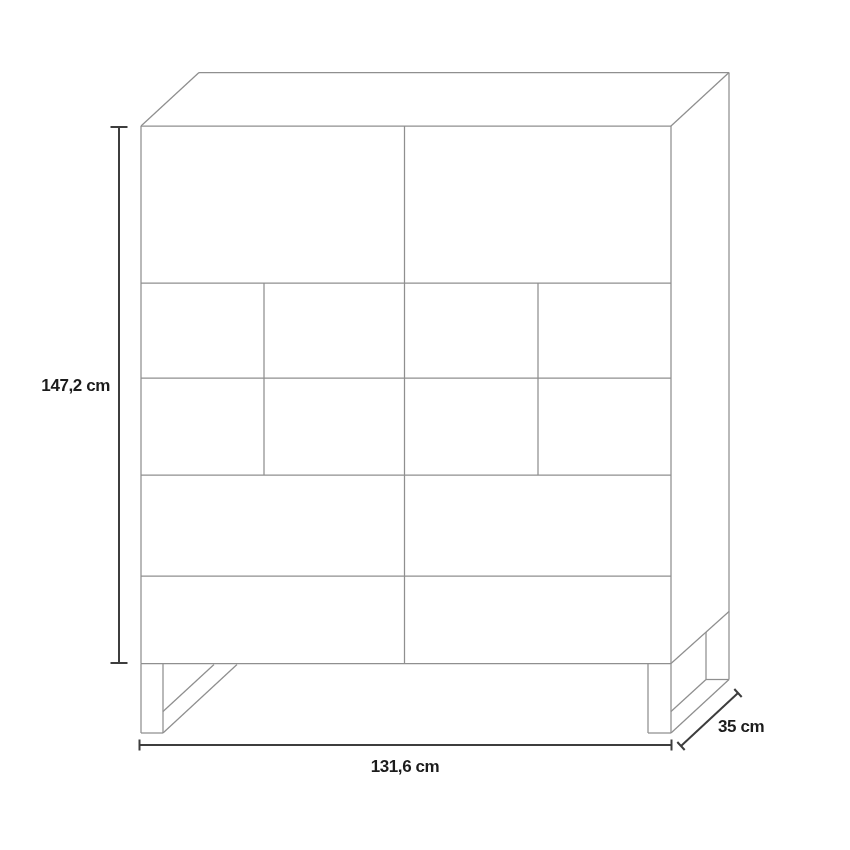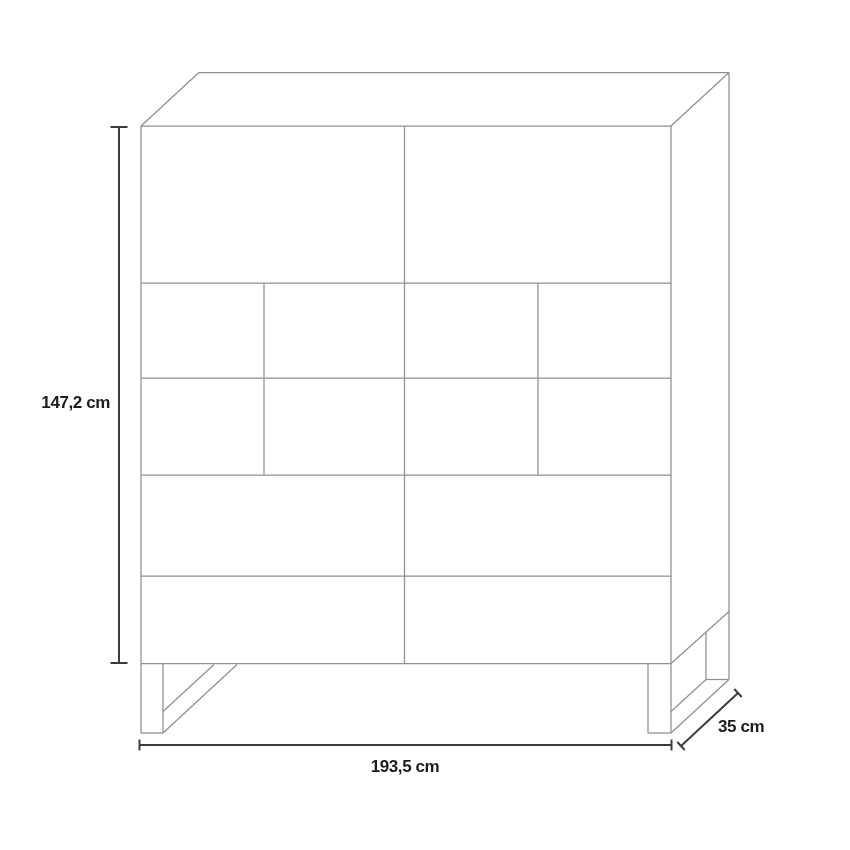--- a/index.html
+++ b/index.html
@@ -17,21 +17,21 @@
   line.d{stroke:#3d3d3d;stroke-width:2;fill:none;}
   .dim-label{
     position:absolute;
     color:#1c1c1c;
     font-size:17px;
     font-weight:700;
     letter-spacing:-0.4px;
     line-height:22px;
     white-space:nowrap;
   }
-  #height-label{left:20px;top:392px;width:90px;text-align:right;}
+  #height-label{left:20px;top:375px;width:90px;text-align:right;}
   #width-label{left:305px;top:756px;width:200px;text-align:center;}
   #depth-label{left:706px;top:716px;width:90px;text-align:left;margin-left:12px;}
 </style>
 </head>
 <body>
 
 <div id="stage">
   <svg id="drawing" viewBox="0 0 850 850" xmlns="http://www.w3.org/2000/svg">
       <line x1="141" y1="126" x2="141" y2="663.5" class="s"></line>
       <line x1="671" y1="126" x2="671" y2="663.5" class="s"></line>
@@ -67,16 +67,16 @@
       <line x1="139.5" y1="745" x2="671.5" y2="745" class="d"></line>
       <line x1="139.5" y1="739.5" x2="139.5" y2="750.5" class="d"></line>
       <line x1="671.5" y1="739.5" x2="671.5" y2="750.5" class="d"></line>
       <line x1="681" y1="746" x2="738" y2="693" class="d"></line>
       <line x1="677.3" y1="742" x2="684.7" y2="750" class="d"></line>
       <line x1="734.3" y1="689" x2="741.7" y2="697" class="d"></line>
     </svg>
 
   <div id="height-label" class="dim-label">147,2 cm</div>
 
-  <div id="width-label" class="dim-label">193,5 cm</div>
+  <div id="width-label" class="dim-label">131,6 cm</div>
 
   <div id="depth-label" class="dim-label">35 cm</div>
 </div>
 
 </body></html>

